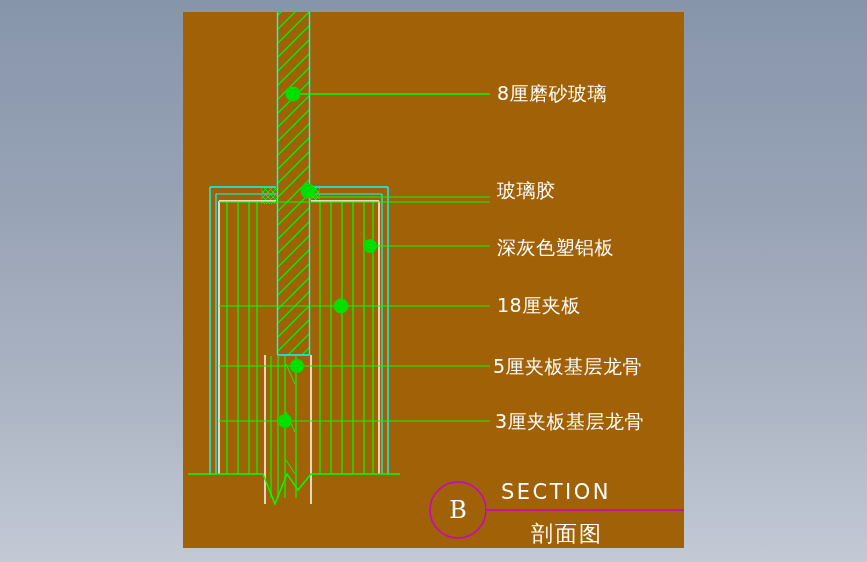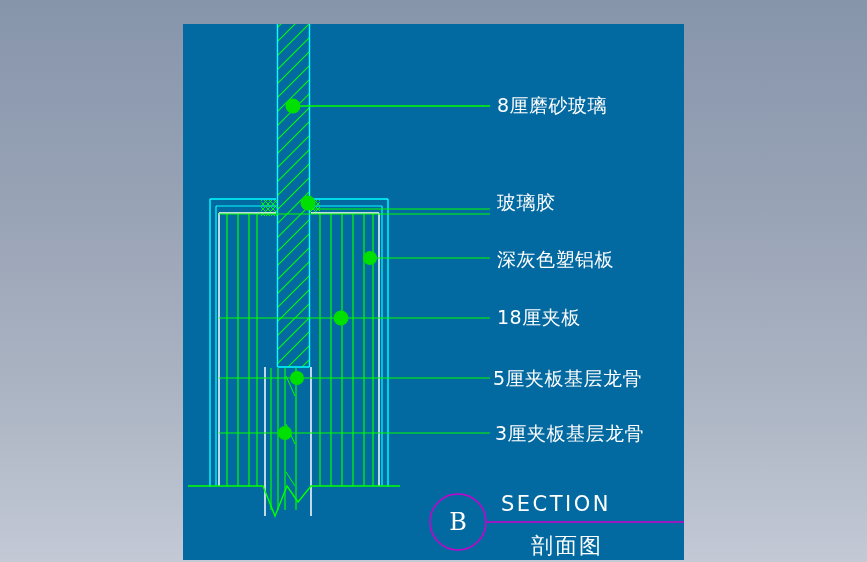--- a/index.html
+++ b/index.html
@@ -15,24 +15,24 @@
     font-family: "Liberation Sans", sans-serif;
   }
   #stage {
     position: relative;
     width: 867px;
     height: 562px;
   }
   #cad-canvas {
     position: absolute;
     left: 183px;
-    top: 24px;
+    top: 12px;
     width: 501px;
     height: 536px;
-    background: #0369a1;
+    background: #a16207;
   }
   #cad-svg {
     display: block;
     width: 501px;
     height: 536px;
   }
   .lbl {
     fill: #ffffff;
     font-family: "DejaVu Sans", sans-serif;
     font-size: 19px;

